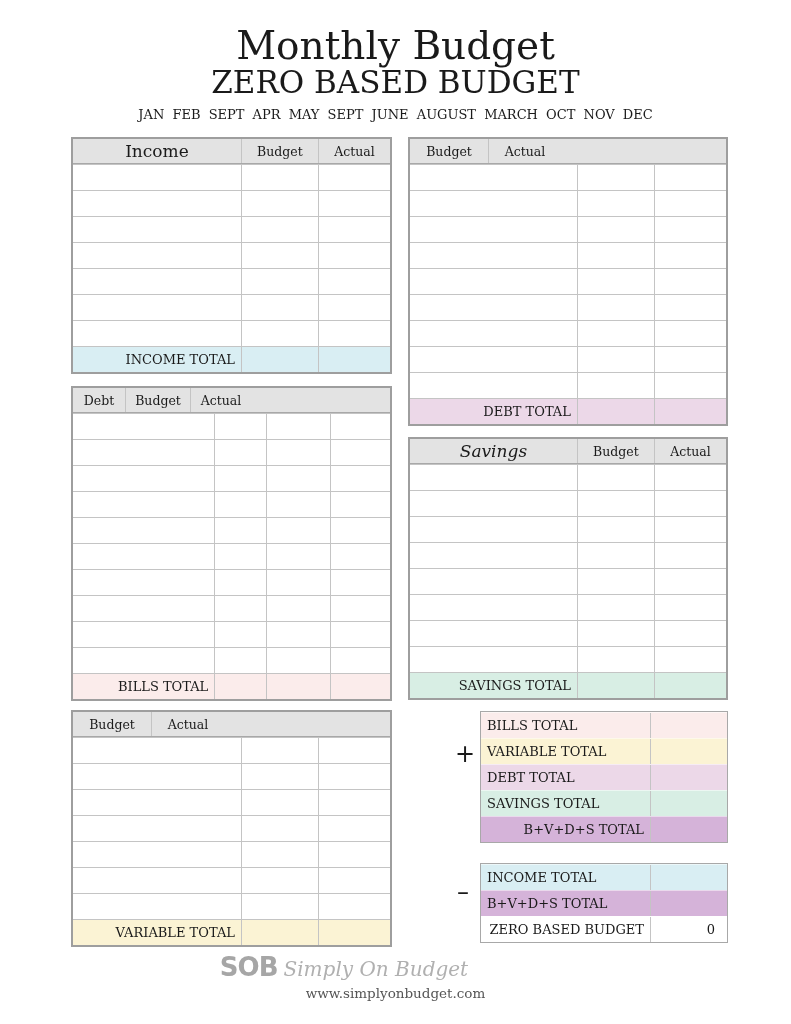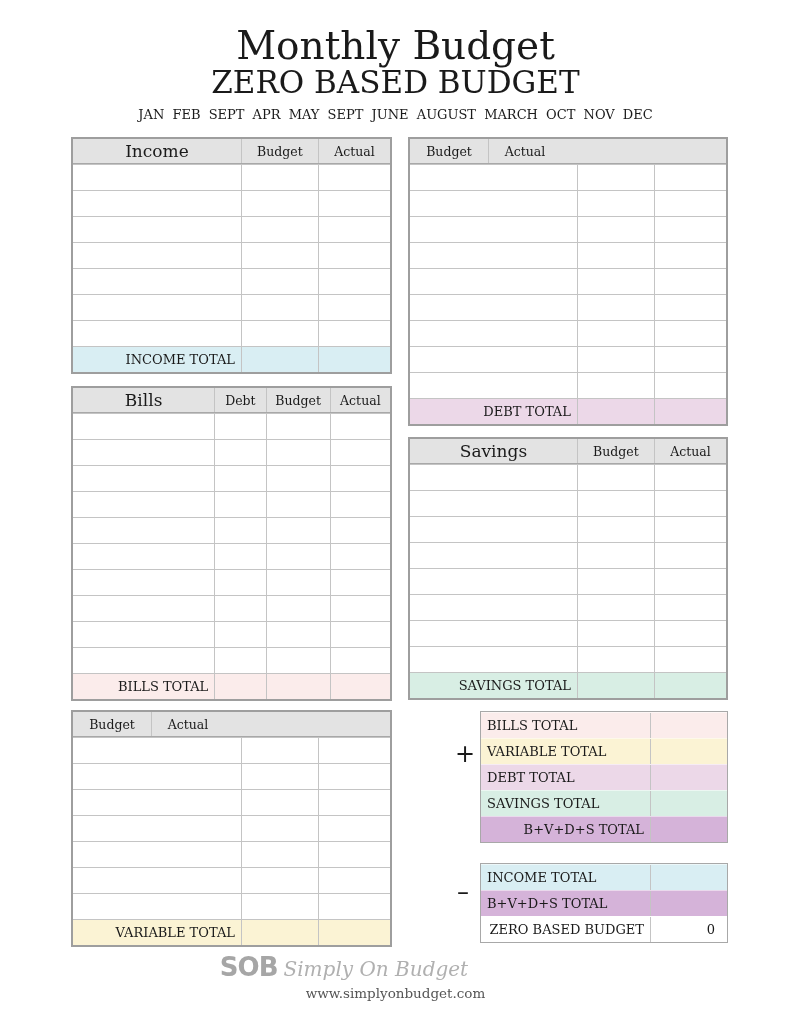--- a/index.html
+++ b/index.html
@@ -93,21 +93,20 @@
         <div class="cell" style="width: 73px;"></div>
       </div>
       <div class="row tot" style="height: 26px; background: rgb(217, 238, 243);">
         <div class="cell name" style="width: 170px;">INCOME TOTAL</div>
         <div class="cell" style="width: 78px;"></div>
         <div class="cell" style="width: 73px;"></div>
       </div>
     </div>
     <div class="tbl" style="left: 71px; top: 386px; width: 321px;">
       <div class="row hdr" style="height: 25px;">
-        <div class="cell name" style="width: 143px;">Bills</div>
         <div class="cell" style="width: 52px;">Debt</div>
         <div class="cell" style="width: 65px;">Budget</div>
         <div class="cell" style="width: 61px;">Actual</div>
       </div>
       <div class="row" style="height: 26px;">
         <div class="cell" style="width: 143px;"></div>
         <div class="cell" style="width: 52px;"></div>
         <div class="cell" style="width: 65px;"></div>
         <div class="cell" style="width: 61px;"></div>
       </div>
@@ -269,21 +268,21 @@
         <div class="cell" style="width: 73px;"></div>
       </div>
       <div class="row tot" style="height: 26px; background: rgb(236, 216, 232);">
         <div class="cell name" style="width: 169px;">DEBT TOTAL</div>
         <div class="cell" style="width: 78px;"></div>
         <div class="cell" style="width: 73px;"></div>
       </div>
     </div>
     <div class="tbl" style="left: 408px; top: 437px; width: 320px;">
       <div class="row hdr" style="height: 25px;">
-        <div class="cell name" style="width: 169px;">Savings</div>
+        <div class="cell name" style="width: 169px; font-style: italic;">Savings</div>
         <div class="cell" style="width: 78px;">Budget</div>
         <div class="cell" style="width: 73px;">Actual</div>
       </div>
       <div class="row" style="height: 26px;">
         <div class="cell" style="width: 169px;"></div>
         <div class="cell" style="width: 78px;"></div>
         <div class="cell" style="width: 73px;"></div>
       </div>
       <div class="row" style="height: 26px;">
         <div class="cell" style="width: 169px;"></div>

